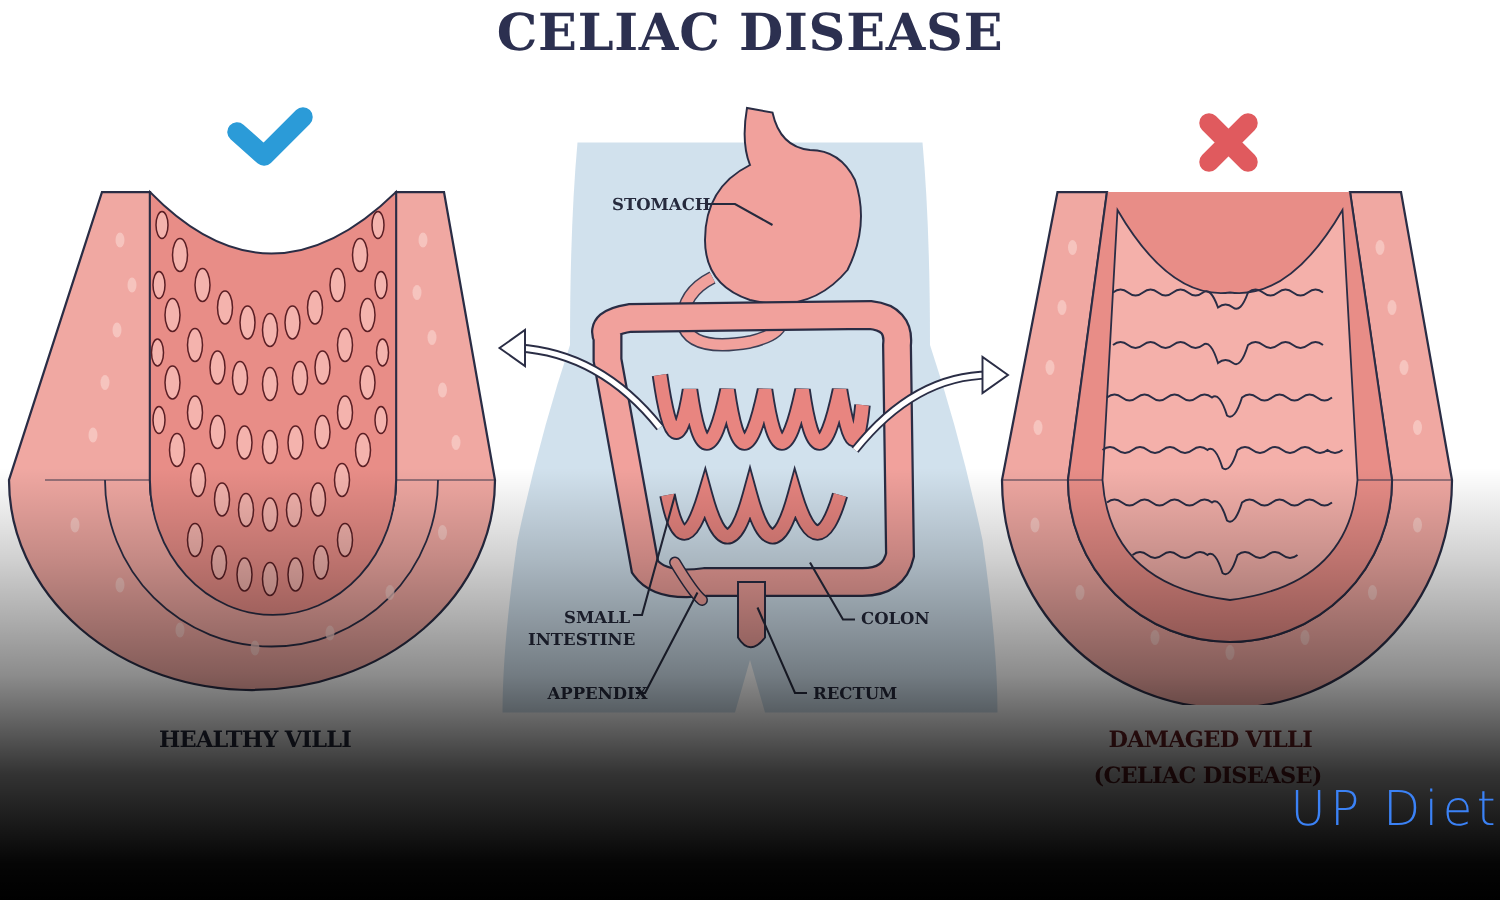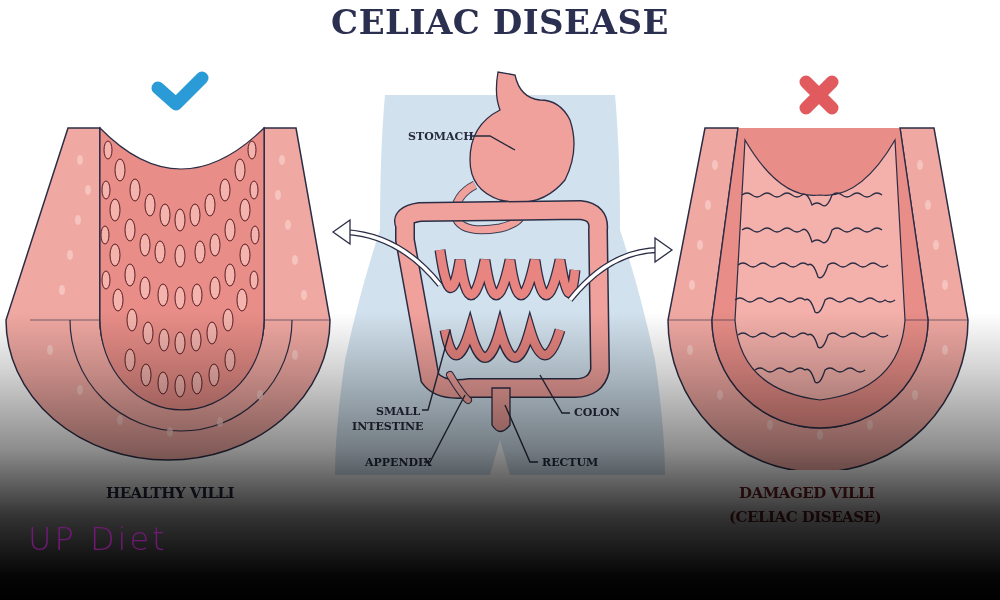--- a/index.html
+++ b/index.html
@@ -5,21 +5,21 @@
   html,body{margin:0;padding:0;}
   body{width:1000px;height:600px;overflow:hidden;background:#fff;position:relative;font-family:"DejaVu Serif",serif;}
   .stage{position:absolute;left:0;top:0;width:1000px;height:600px;background:#fff;}
   .title{position:absolute;left:0;right:0;top:2px;text-align:center;font-family:"DejaVu Serif",serif;font-weight:bold;font-size:34px;color:#2c3050;letter-spacing:0.5px;}
   .panel{position:absolute;}
   .label{position:absolute;font-family:"DejaVu Serif",serif;font-weight:bold;color:#262a3d;white-space:nowrap;}
   .organ-label{font-size:11px;}
   .villi-caption{font-size:15px;letter-spacing:-0.5px;}
   .overlay{position:absolute;left:0;top:0;width:1000px;height:600px;pointer-events:none;
     background:linear-gradient(to bottom, rgba(0,0,0,0) 0%, rgba(0,0,0,0) 52%, rgba(0,0,0,0.18) 62%, rgba(0,0,0,0.45) 75%, rgba(0,0,0,0.8) 86%, rgba(0,0,0,0.98) 96%, #000 100%);}
-  .brand{position:absolute;left:0;right:0;top:520px;text-align:left;color:#701a75;font-family:"DejaVu Sans",sans-serif;font-weight:200;font-size:32px;letter-spacing:3px;padding-left:28px;}
+  .brand{position:absolute;left:0;right:0;top:520px;text-align:right;color:#3b82f6;font-family:"DejaVu Sans",sans-serif;font-weight:200;font-size:32px;letter-spacing:3px;}
   .brand-word{display:inline-block;}
 </style>
 </head>
 <body>
 
 <div class="stage">
 
   <div class="title">CELIAC DISEASE</div>
 
   <svg class="panel" style="left:0;top:60px;" width="340" height="410" viewBox="0 60 340 410">

